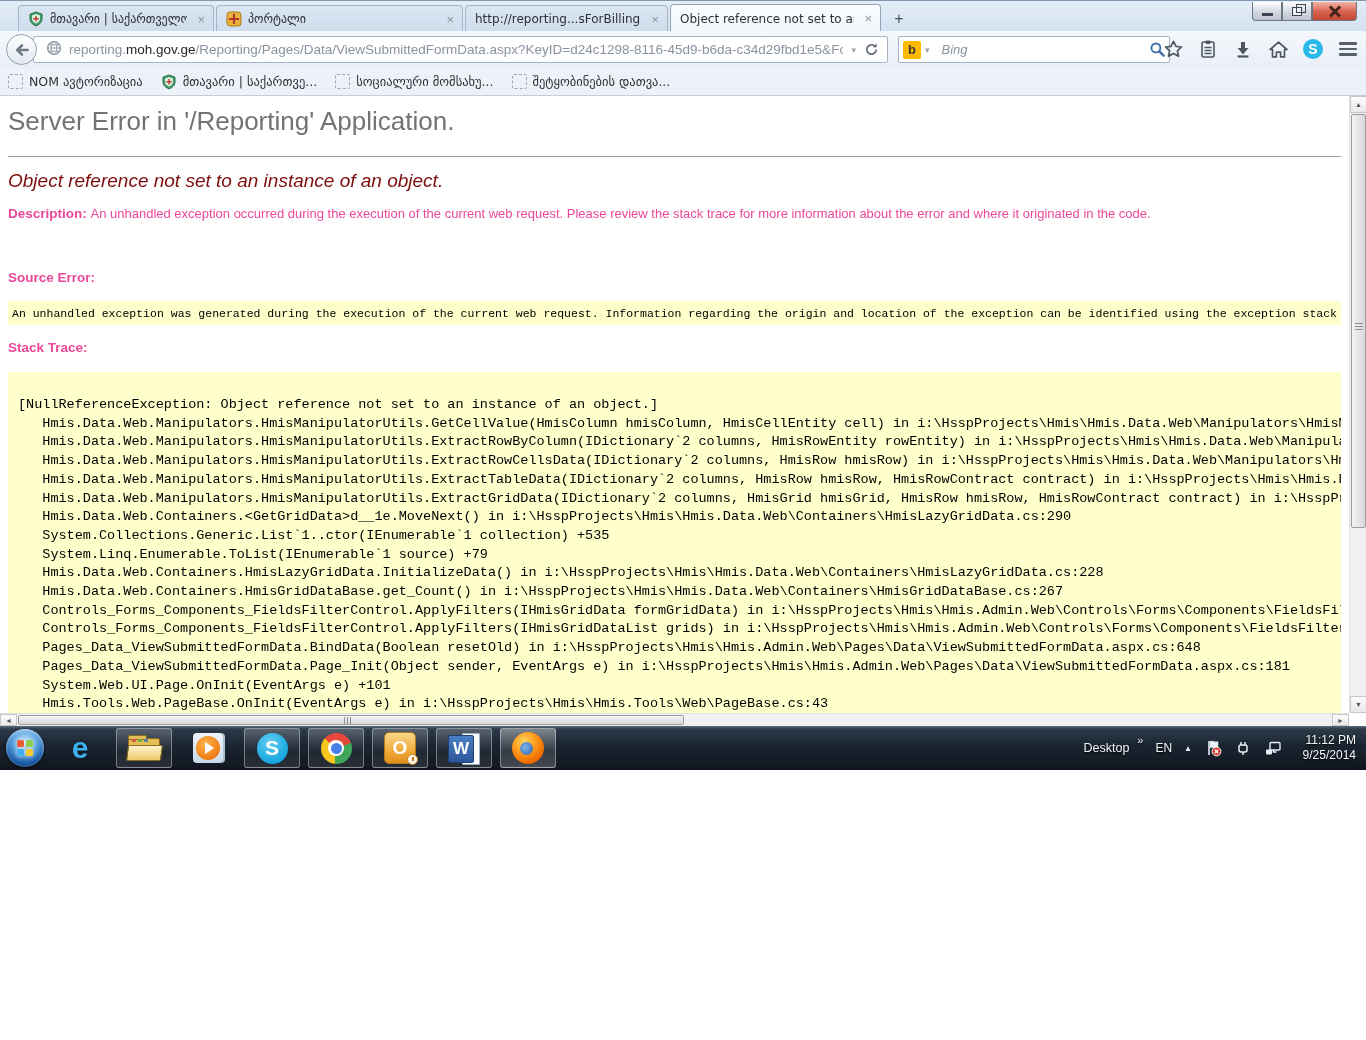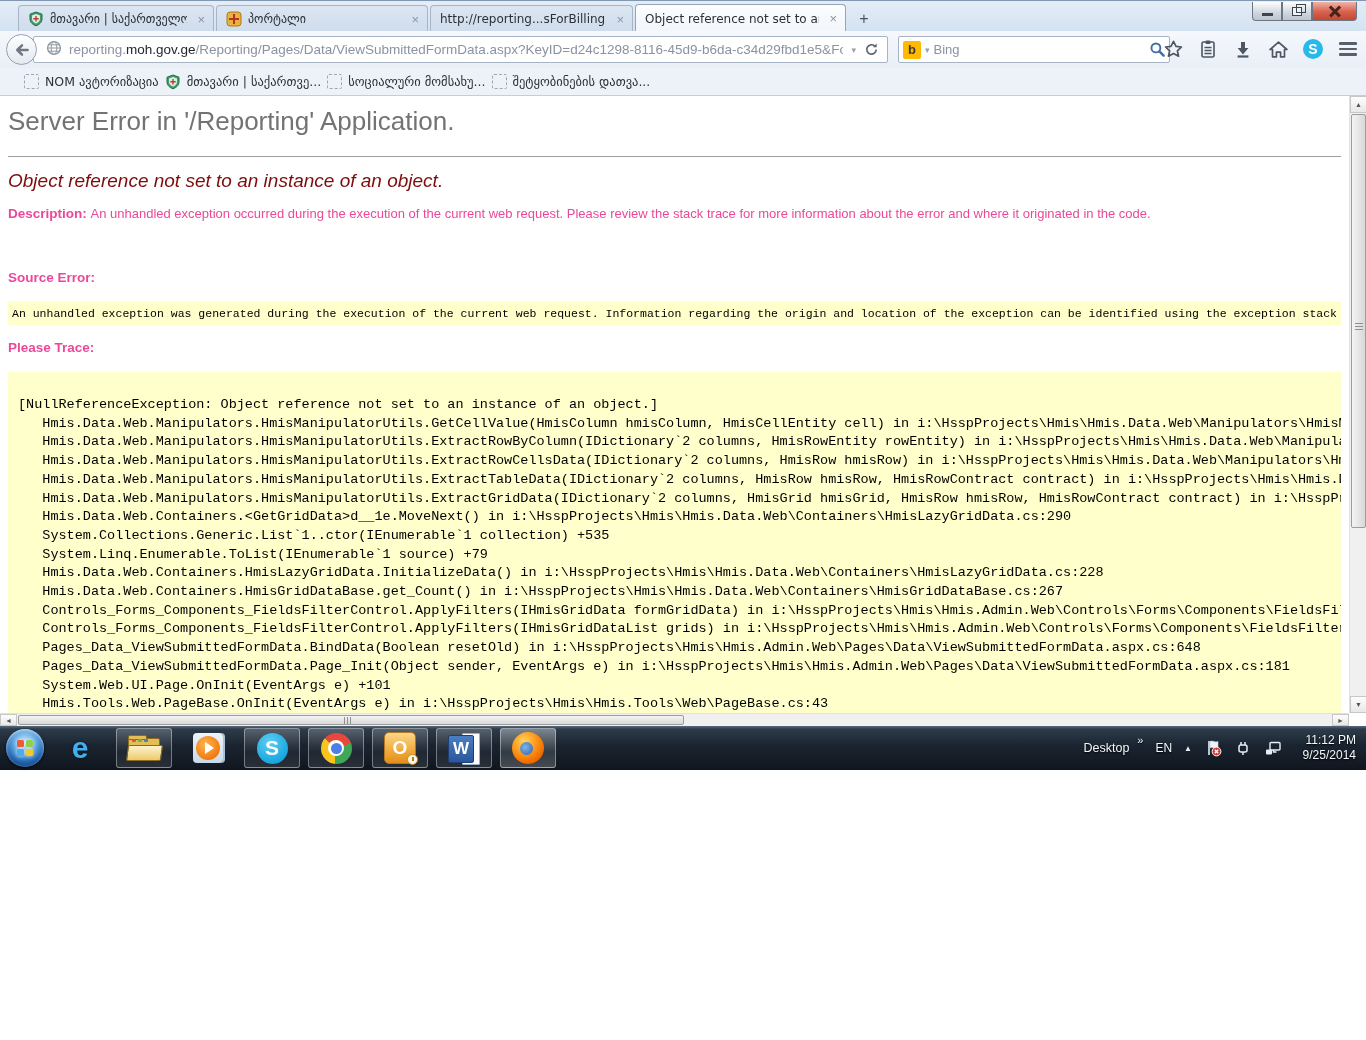--- a/index.html
+++ b/index.html
@@ -8,21 +8,21 @@
   
   .browser{position:absolute;left:0;top:0;width:1366px;height:726px;}
   .titlebar{position:absolute;left:0;top:0;width:1366px;height:31px;
     background:linear-gradient(#e4edf7,#d3e2f2);border-top:1px solid #7f97b0;box-sizing:border-box;}
   .tabstrip{position:absolute;left:18px;top:3px;height:28px;display:flex;align-items:flex-end;}
   .tab{display:flex;align-items:center;gap:6px;height:27px;padding:0 8px 0 9px;box-sizing:border-box;
     background:linear-gradient(#dbe6f2,#cfdcec);border:1px solid #a7b5c6;border-bottom:none;
     border-radius:4px 4px 0 0;margin-right:2px;font-size:12px;color:#2c3138;overflow:hidden;}
   .tab.active{background:linear-gradient(#fbfdfe,#f2f6fa);border-color:#96a4b5;height:28px;}
   .tab-label{white-space:nowrap;overflow:hidden;text-overflow:clip;font-family:"DejaVu Sans","Liberation Sans",sans-serif;}
-  .t1{width:196px}.t2{width:212px}.t3{width:203px}.t4{width:211px}
+  .t1{width:196px}.t2{width:247px}.t3{width:203px}.t4{width:211px}
   .tab .tab-close{margin-left:auto;color:#8b95a1;font-size:13px;line-height:13px;padding-left:4px;}
   .newtab{width:26px;height:24px;margin-left:3px;margin-bottom:1px;text-align:center;font-size:16px;color:#4a5460;
     border-radius:3px;line-height:24px;}
   .fav{width:16px;height:16px;flex:0 0 16px;display:inline-block;}
   .fav svg{display:block}
   
   .wincontrols{position:absolute;right:9px;top:1px;display:flex;}
   .winbtn{width:30px;height:19px;border:1px solid #6d7684;border-top:none;box-sizing:border-box;
     background:linear-gradient(#fdfdfd,#cfd6de 60%,#bcc4cd);display:flex;align-items:center;justify-content:center;}
   .winbtn.first{border-radius:0 0 0 4px;}
@@ -43,30 +43,30 @@
     border:1px solid #a7b4c4;border-radius:2px;box-sizing:border-box;display:flex;align-items:center;overflow:hidden;}
   .urlbar .globe{margin:0 7px 0 12px;flex:0 0 16px;}
   .urltext{font-size:13.5px;white-space:nowrap;overflow:hidden;flex:1 1 auto;color:#8a93a0;}
   .urltext .dom{color:#23272d;}
   .url-ctrls{flex:0 0 auto;display:flex;align-items:center;gap:8px;padding:0 8px;}
   .caret{font-size:9px;color:#98a2ae;}
   .searchbar{position:absolute;left:898px;top:5px;width:272px;height:27px;background:#fff;
     border:1px solid #a7b4c4;border-radius:2px;box-sizing:border-box;display:flex;align-items:center;}
   .bingicon{width:18px;height:18px;background:#ffb900;border-radius:2px;margin:0 4px 0 4px;
     display:flex;align-items:center;justify-content:center;font-weight:bold;font-size:13px;color:#3a3a3a;}
-  .searchtext{font-size:13px;color:#8a93a0;flex:1;margin-left:4px;}
+  .searchtext{font-size:13px;font-style:italic;color:#8a93a0;flex:1;margin-left:12px;}
   .navicons{position:absolute;right:6px;top:6px;display:flex;align-items:center;gap:11px;}
   .navicon{width:24px;height:24px;display:flex;align-items:center;justify-content:center;}
   .hamburger{display:flex;flex-direction:column;gap:3px;}
   .hamburger i{width:18px;height:2.6px;background:#55606c;border-radius:1px;}
   .skype-badge{width:20px;height:20px;border-radius:50%;background:#28b8ea;color:#fff;font-weight:bold;
     font-size:14px;display:flex;align-items:center;justify-content:center;}
 
   .bookmarksbar{position:absolute;left:0;top:68px;width:1366px;height:28px;background:#edf2f9;
-    border-bottom:1px solid #c6cdd6;box-sizing:border-box;display:flex;align-items:center;gap:6px;padding-left:24px;}
+    border-bottom:1px solid #c6cdd6;box-sizing:border-box;display:flex;align-items:center;gap:18px;padding-left:8px;}
   .bm{display:flex;align-items:center;gap:6px;font-size:12.5px;color:#2e3237;
     font-family:"DejaVu Sans","Liberation Sans",sans-serif;}
   .bm .ph{width:13px;height:13px;border:1px dashed #9aa7b8;border-radius:2px;}
 
   
   .content{position:absolute;left:0;top:96px;width:1349px;height:617px;background:#fff;overflow:hidden;}
   .err-title{position:absolute;left:8px;top:10px;font-size:26px;color:#737373;}
   .err-hr{position:absolute;left:8px;right:8px;top:60px;border-top:1px solid #9e9e9e;}
   .err-sub{position:absolute;left:8px;top:74px;font-size:19px;font-style:italic;color:#7d0d0d;}
   .meta{position:absolute;left:8px;right:10px;font-size:13px;color:#ec4899;}
@@ -305,21 +305,21 @@
     <div class="content">
       <div class="err-title">Server Error in '/Reporting' Application.</div>
       <div class="err-hr"></div>
       <div class="err-sub">Object reference not set to an instance of an object.</div>
 
       <div class="meta m-desc"><b>Description: </b><span>An unhandled exception occurred during the execution of the current web request. Please review the stack trace for more information about the error and where it originated in the code.</span></div>
       <div class="meta m-src"><b>Source Error:</b></div>
 
       <div class="ybox ybox1">An unhandled exception was generated during the execution of the current web request. Information regarding the origin and location of the exception can be identified using the exception stack trace below.</div>
 
-      <div class="meta m-stack"><b>Please Trace:</b></div>
+      <div class="meta m-stack"><b>Stack Trace:</b></div>
 
       <div class="ybox ybox2">
         <pre>[NullReferenceException: Object reference not set to an instance of an object.]
    Hmis.Data.Web.Manipulators.HmisManipulatorUtils.GetCellValue(HmisColumn hmisColumn, HmisCellEntity cell) in i:\HsspProjects\Hmis\Hmis.Data.Web\Manipulators\HmisManipulatorUtils.cs
    Hmis.Data.Web.Manipulators.HmisManipulatorUtils.ExtractRowByColumn(IDictionary`2 columns, HmisRowEntity rowEntity) in i:\HsspProjects\Hmis\Hmis.Data.Web\Manipulators\HmisManipulatorUtils.cs
    Hmis.Data.Web.Manipulators.HmisManipulatorUtils.ExtractRowCellsData(IDictionary`2 columns, HmisRow hmisRow) in i:\HsspProjects\Hmis\Hmis.Data.Web\Manipulators\HmisManipulatorUtils.cs
    Hmis.Data.Web.Manipulators.HmisManipulatorUtils.ExtractTableData(IDictionary`2 columns, HmisRow hmisRow, HmisRowContract contract) in i:\HsspProjects\Hmis\Hmis.Data.Web\Manipulators\HmisManipulatorUtils.cs
    Hmis.Data.Web.Manipulators.HmisManipulatorUtils.ExtractGridData(IDictionary`2 columns, HmisGrid hmisGrid, HmisRow hmisRow, HmisRowContract contract) in i:\HsspProjects\Hmis\Hmis.Data.Web\Manipulators\HmisManipulatorUtils.cs
    Hmis.Data.Web.Containers.&lt;GetGridData&gt;d__1e.MoveNext() in i:\HsspProjects\Hmis\Hmis.Data.Web\Containers\HmisLazyGridData.cs:290
    System.Collections.Generic.List`1..ctor(IEnumerable`1 collection) +535

